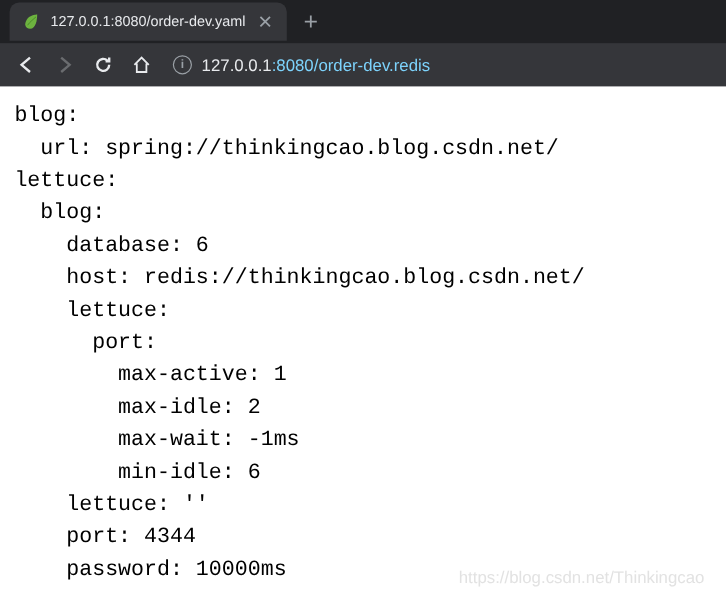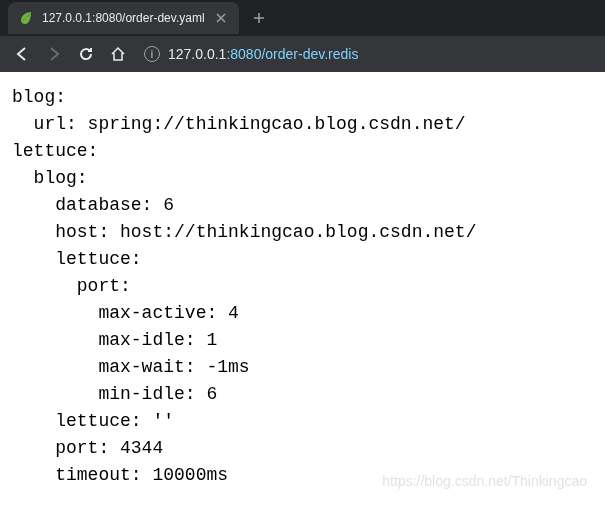--- a/index.html
+++ b/index.html
@@ -187,24 +187,24 @@
       <span class="url-text"><span>127.0.0.1</span><span class="dim">:8080</span><span class="dim">/order-dev.redis</span></span>
     </div>
   </div>
 </div>
 
 <div class="content"><span>blog:</span>
 <span>  url: spring://thinkingcao.blog.csdn.net/</span>
 <span>lettuce:</span>
 <span>  blog:</span>
 <span>    database: 6</span>
-<span>    host: host://thinkingcao.blog.csdn.net/</span>
+<span>    host: redis://thinkingcao.blog.csdn.net/</span>
 <span>    lettuce:</span>
 <span>      port:</span>
-<span>        max-active: 4</span>
-<span>        max-idle: 1</span>
+<span>        max-active: 1</span>
+<span>        max-idle: 2</span>
 <span>        max-wait: -1ms</span>
 <span>        min-idle: 6</span>
 <span>    lettuce: ''</span>
 <span>    port: 4344</span>
-<span>    timeout: 10000ms</span></div>
+<span>    password: 10000ms</span></div>
 
 <div class="watermark">https://blog.csdn.net/Thinkingcao</div>
 
 </body></html>

